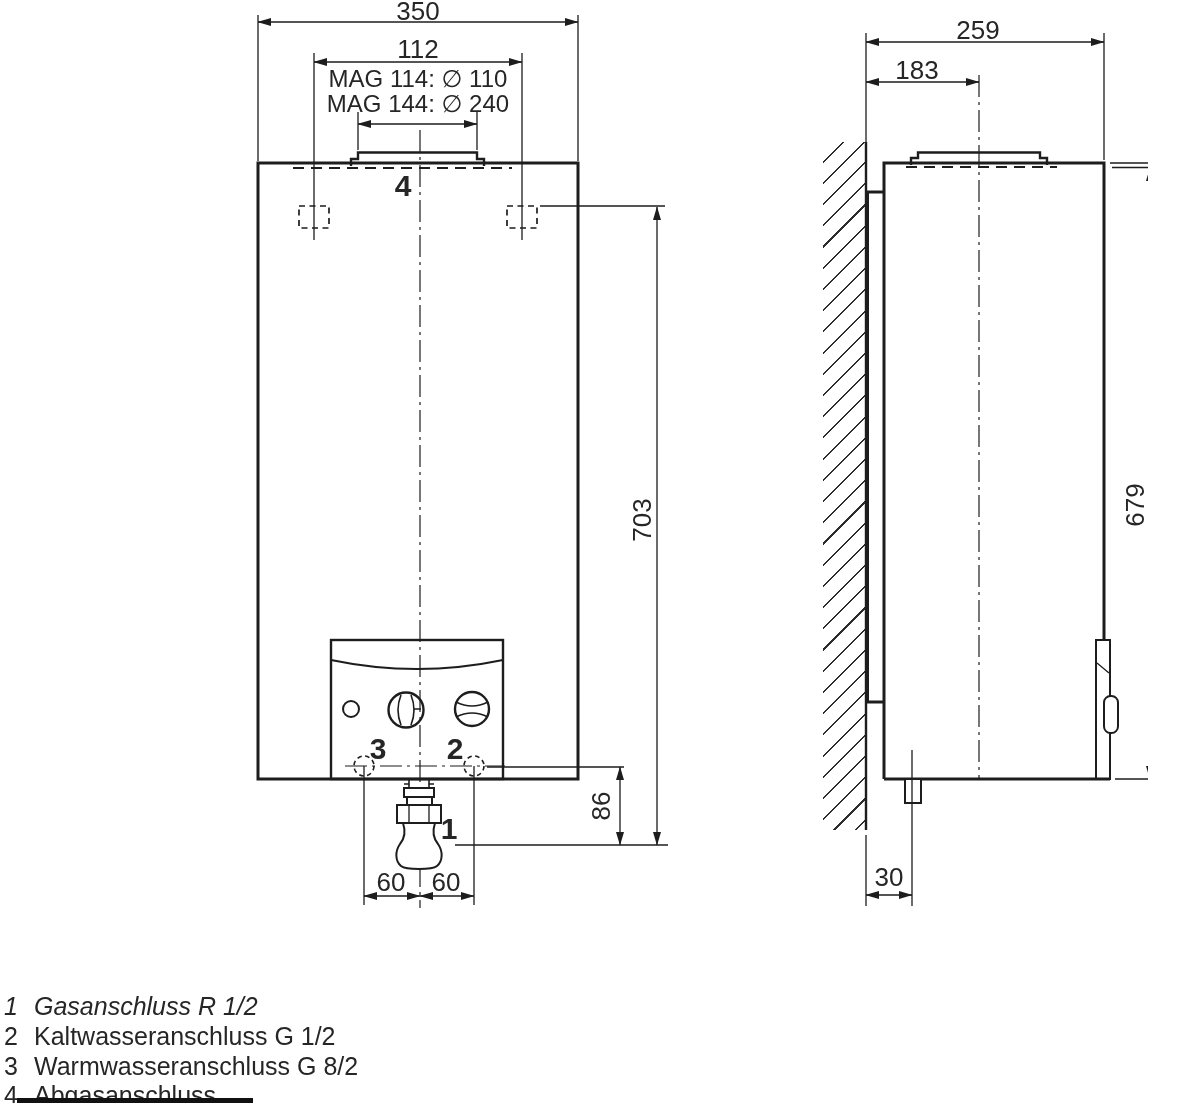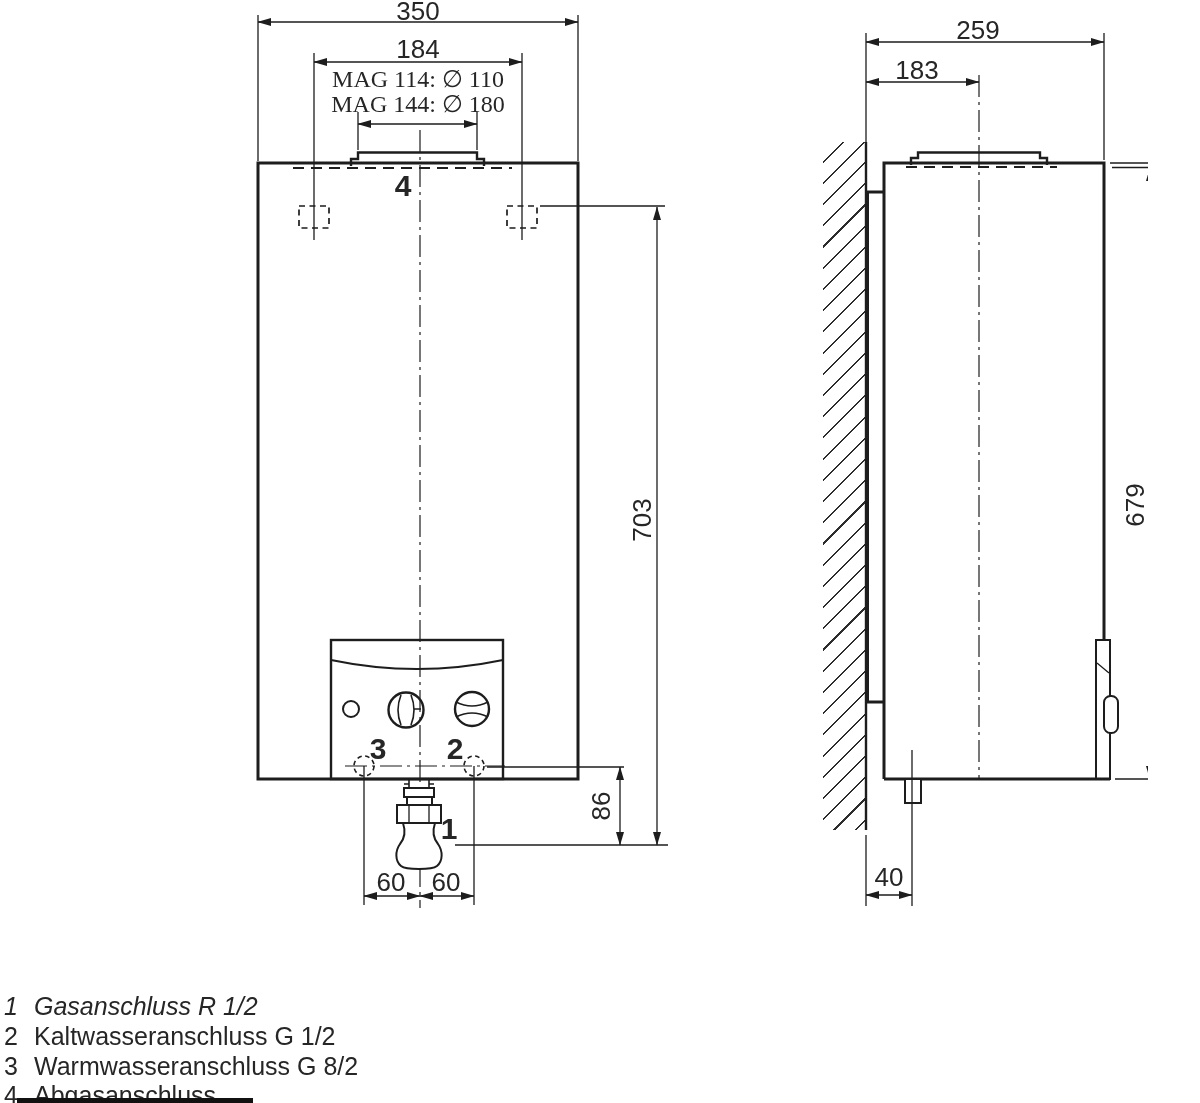--- a/index.html
+++ b/index.html
@@ -16,21 +16,21 @@
   .w13 { stroke-width:1.3; }
   .dash   { stroke-dasharray:11 7; stroke-width:1.8; }
   .cdash  { stroke-dasharray:22 5 3 5; stroke-width:1.2; }
   .hdash  { stroke-dasharray:6 4.5; stroke-width:1.7; }
   .odash  { stroke-dasharray:4.5 3.5; stroke-width:1.6; }
   .whitefill { fill:#ffffff; }
   .lbl {
     position:absolute; transform:translate(-50%,-50%);
     font-size:26px; color:#262626; white-space:nowrap; line-height:1;
   }
-  .lbl.small { font-size:24px;font-family:Liberation Serif, serif; }
+  .lbl.small { font-size:24px; }
   .lbl.big   { font-size:30px; font-weight:bold; }
   .lbl.rot   { transform:translate(-50%,-50%) rotate(-90deg); }
   #wall-hatch {
     position:absolute; left:823px; top:142px; width:43px; height:688px;
     background:repeating-linear-gradient(135deg,
       transparent 0px, transparent 13.5px,
       #2d2d2d 13.5px, #2d2d2d 15px);
   }
   .legend-row { position:absolute; left:4px; font-size:25px; color:#262626; white-space:nowrap; }
   .legend-num { display:inline-block; width:30px; }
@@ -149,37 +149,37 @@
       <line class="ln w13" x1="1150" y1="168" x2="1150" y2="779" marker-start="url(#ah)" marker-end="url(#ah)"></line>
       <line class="ln w13" x1="1190" y1="163" x2="1190" y2="779" marker-start="url(#ah)" marker-end="url(#ah)"></line>
 
       <line class="ln w13" x1="866" y1="835" x2="866" y2="906"></line>
       <line class="ln w13" x1="912" y1="750" x2="912" y2="906"></line>
       <line class="ln w13" x1="866" y1="895" x2="912" y2="895" marker-start="url(#ah)" marker-end="url(#ah)"></line>
     </g>
   </svg>
 
   <div class="lbl" style="left:418px; top:11px;">350</div>
-  <div class="lbl" style="left:418px; top:49px;">184</div>
+  <div class="lbl" style="left:418px; top:49px;">112</div>
   <div class="lbl small" style="left:418px; top:79px;">MAG 114: ∅ 110</div>
-  <div class="lbl small" style="left:418px; top:104px;">MAG 144: ∅ 180</div>
+  <div class="lbl small" style="left:418px; top:104px;">MAG 144: ∅ 240</div>
   <div class="lbl big" style="left:403px; top:186px;">4</div>
   <div class="lbl rot" style="left:642px; top:520px;">703</div>
   <div class="lbl rot" style="left:601px; top:806px;">86</div>
   <div class="lbl big" style="left:378px; top:749px;">3</div>
   <div class="lbl big" style="left:455px; top:749px;">2</div>
   <div class="lbl big" style="left:449px; top:829px;">1</div>
   <div class="lbl" style="left:391px; top:882px;">60</div>
   <div class="lbl" style="left:446px; top:882px;">60</div>
 
   <div class="lbl" style="left:978px; top:30px;">259</div>
   <div class="lbl" style="left:917px; top:70px;">183</div>
   <div class="lbl rot" style="left:1135px; top:505px;">679</div>
   <div class="lbl rot" style="left:1177px; top:461px;">680</div>
-  <div class="lbl" style="left:889px; top:877px;">40</div>
+  <div class="lbl" style="left:889px; top:877px;">30</div>
 
   <div class="legend-row" style="top:992px;font-style:italic;">
     <span class="legend-num">1</span><span>Gasanschluss R 1/2</span>
   </div>
   <div class="legend-row" style="top:1022px;">
     <span class="legend-num">2</span><span>Kaltwasseranschluss G 1/2</span>
   </div>
   <div class="legend-row" style="top:1052px;">
     <span class="legend-num">3</span><span>Warmwasseranschluss G 8/2</span>
   </div>

